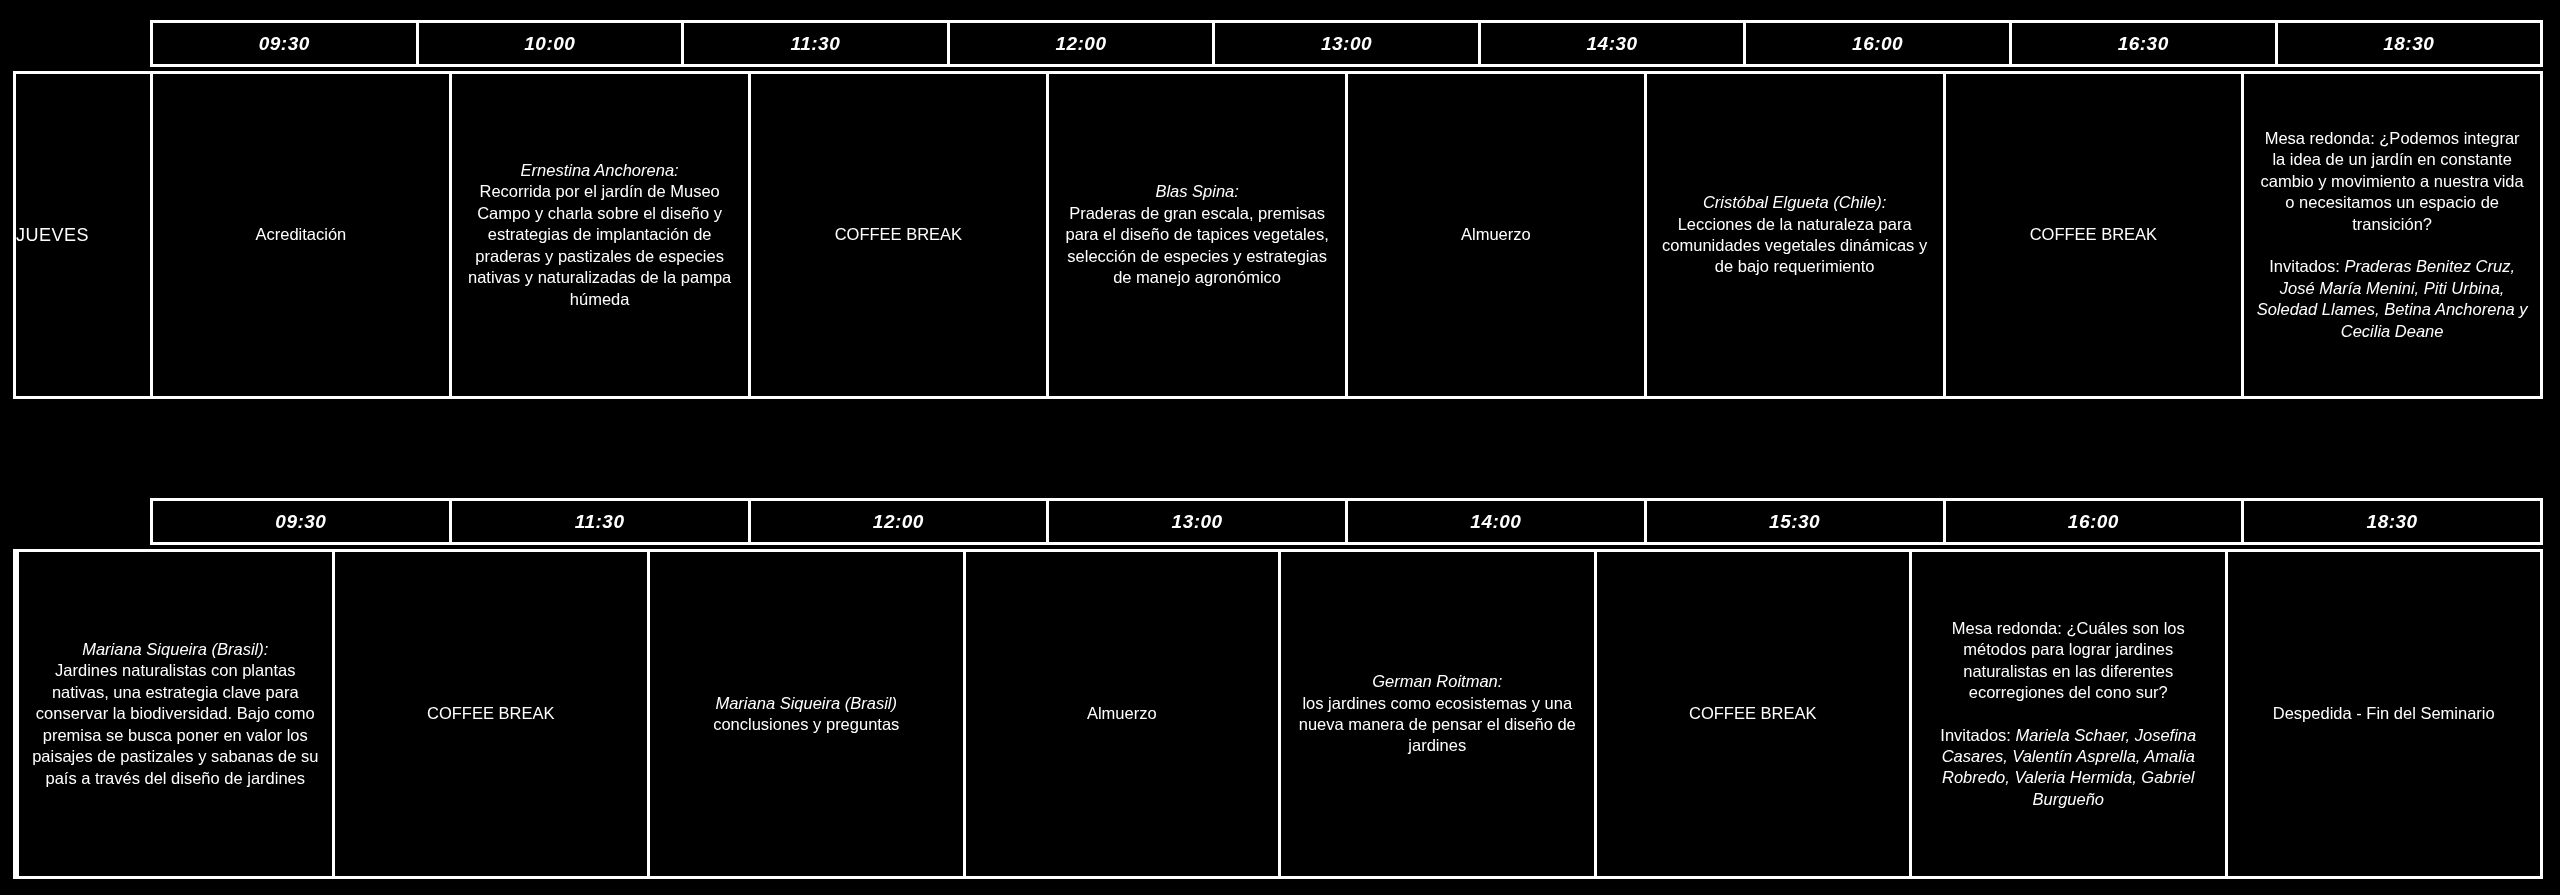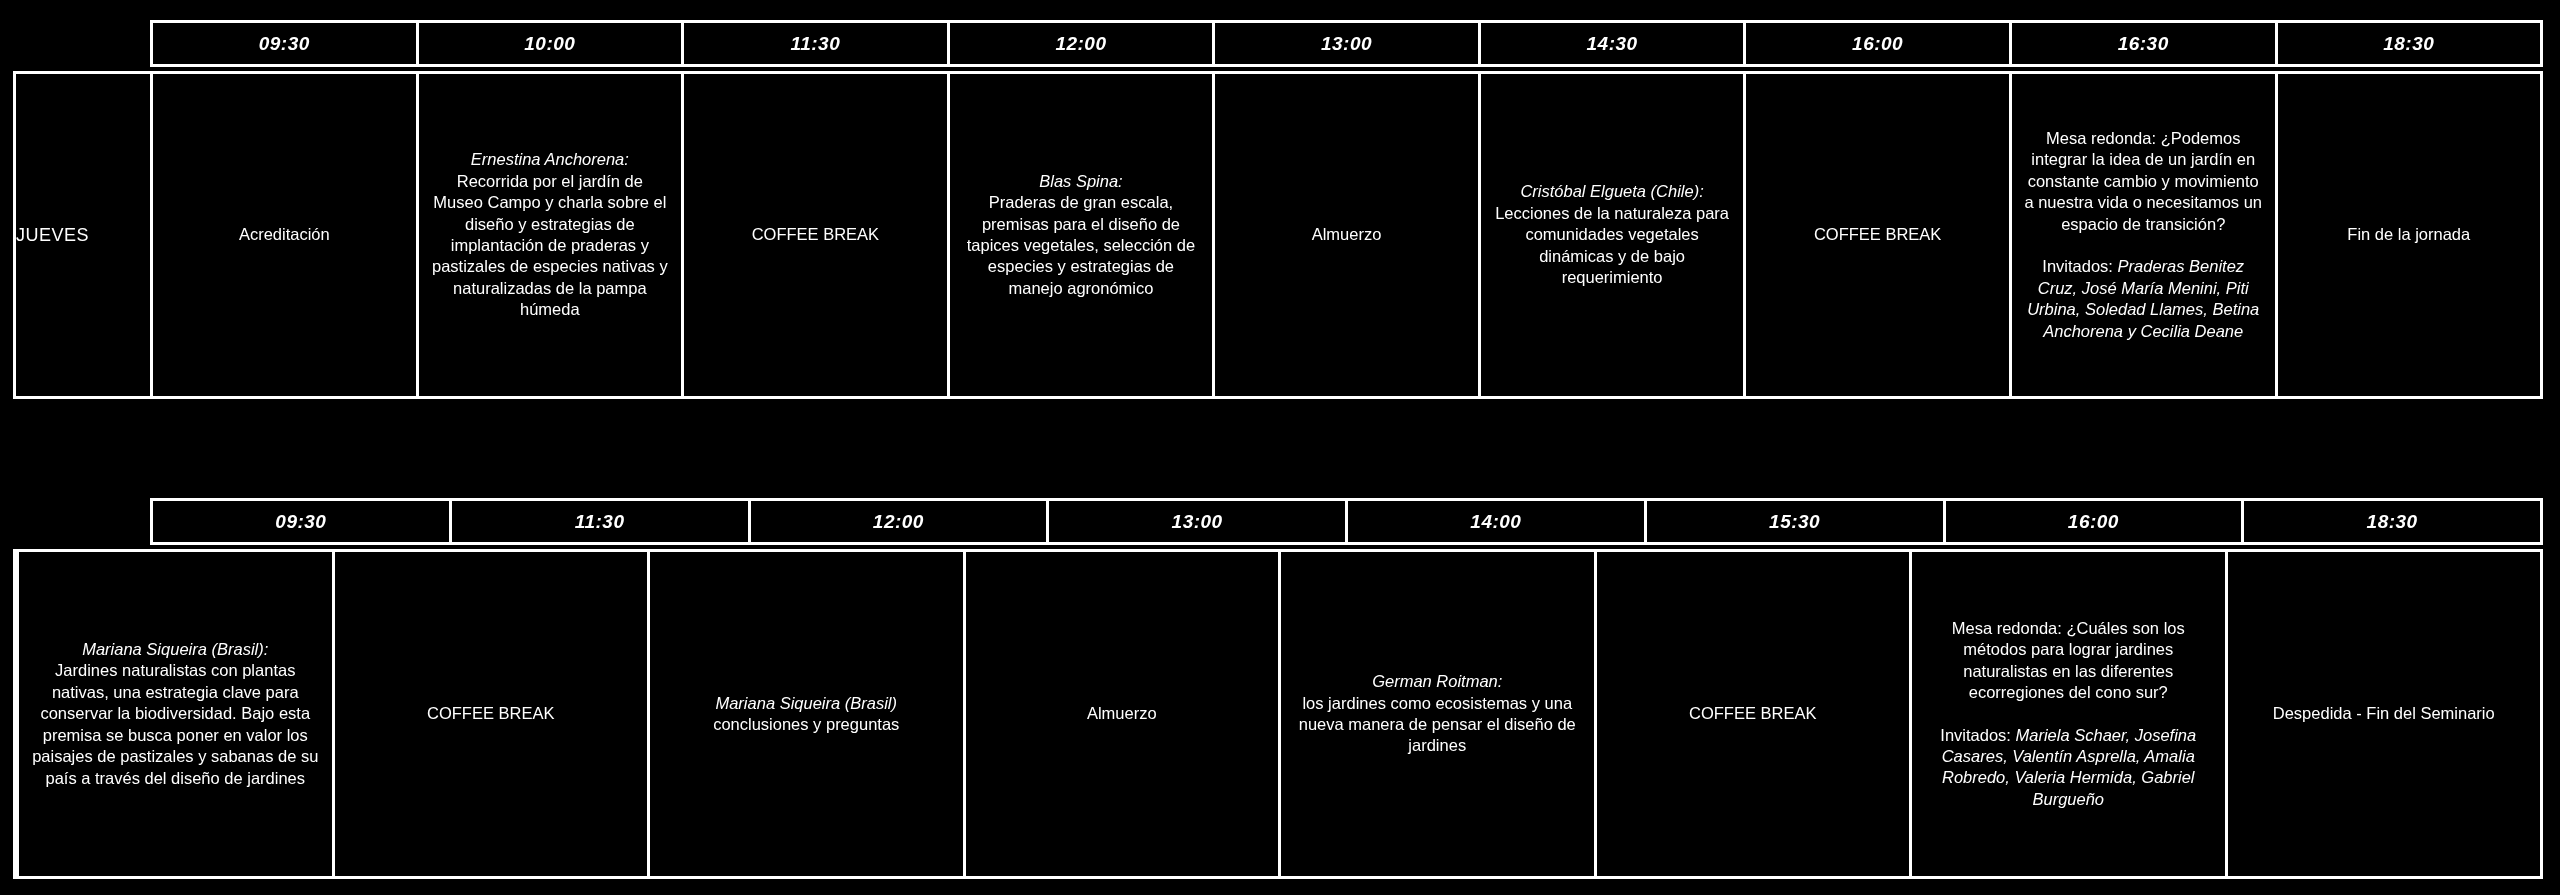--- a/index.html
+++ b/index.html
@@ -123,23 +123,20 @@
         <div class="para"><span class="seg b i">Cristóbal Elgueta (Chile):</span></div>
         <div class="para"><span class="seg">Lecciones de la naturaleza para comunidades vegetales dinámicas y de bajo requerimiento</span></div>
       </div>
       <div class="bcell">
         <div class="para"><span class="seg">COFFEE BREAK</span></div>
       </div>
       <div class="bcell">
         <div class="para"><span class="seg">Mesa redonda: ¿Podemos integrar la idea de un jardín en constante cambio y movimiento a nuestra vida o necesitamos un espacio de transición?</span></div>
         <div class="para gap"><span class="seg">Invitados: </span><span class="seg b i">Praderas Benitez Cruz, José María Menini, Piti Urbina, Soledad Llames, Betina Anchorena y Cecilia Deane</span></div>
       </div>
-      <div class="bcell">
-        <div class="para"><span class="seg">Fin de la jornada</span></div>
-      </div>
     </div>
   <div class="header-row" id="hr1">
       <div class="hcell">
         <span class="time-label">09:30</span>
       </div>
       <div class="hcell">
         <span class="time-label">11:30</span>
       </div>
       <div class="hcell">
         <span class="time-label">12:00</span>
@@ -156,21 +153,21 @@
       <div class="hcell">
         <span class="time-label">16:00</span>
       </div>
       <div class="hcell">
         <span class="time-label">18:30</span>
       </div>
     </div>
   <div class="body-row" id="br1">
       <div class="bcell">
         <div class="para"><span class="seg b i">Mariana Siqueira (Brasil):</span></div>
-        <div class="para"><span class="seg">Jardines naturalistas con plantas nativas, una estrategia clave para conservar la biodiversidad. Bajo esta premisa se busca poner en valor los paisajes de pastizales y sabanas de su país a través del diseño de jardines</span></div>
+        <div class="para"><span class="seg">Jardines naturalistas con plantas nativas, una estrategia clave para conservar la biodiversidad. Bajo como premisa se busca poner en valor los paisajes de pastizales y sabanas de su país a través del diseño de jardines</span></div>
       </div>
       <div class="bcell">
         <div class="para"><span class="seg">COFFEE BREAK</span></div>
       </div>
       <div class="bcell">
         <div class="para"><span class="seg b i">Mariana Siqueira (Brasil)</span></div>
         <div class="para"><span class="seg">conclusiones y preguntas</span></div>
       </div>
       <div class="bcell">
         <div class="para"><span class="seg">Almuerzo</span></div>

